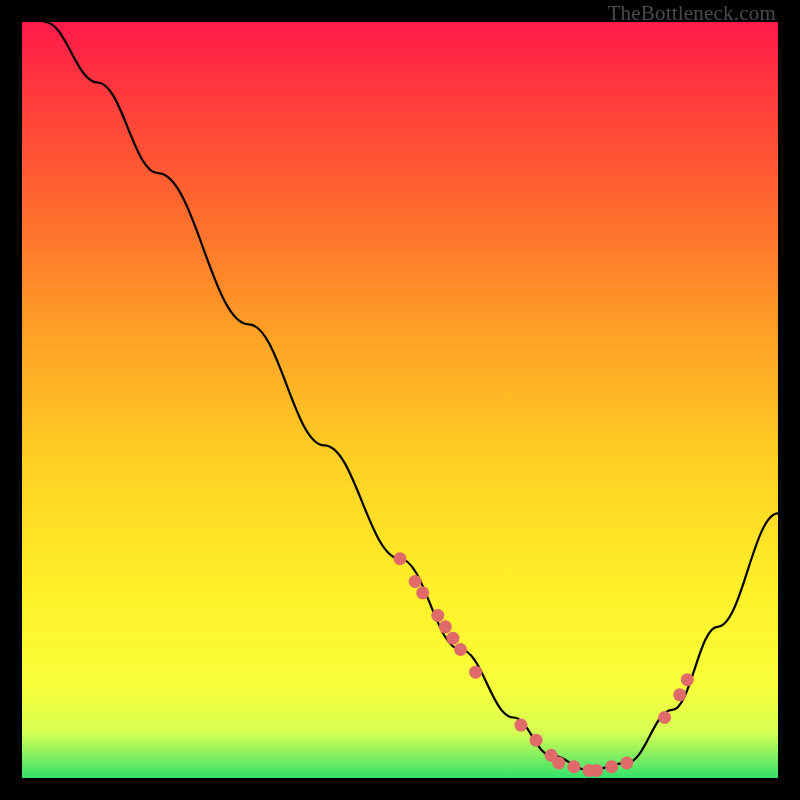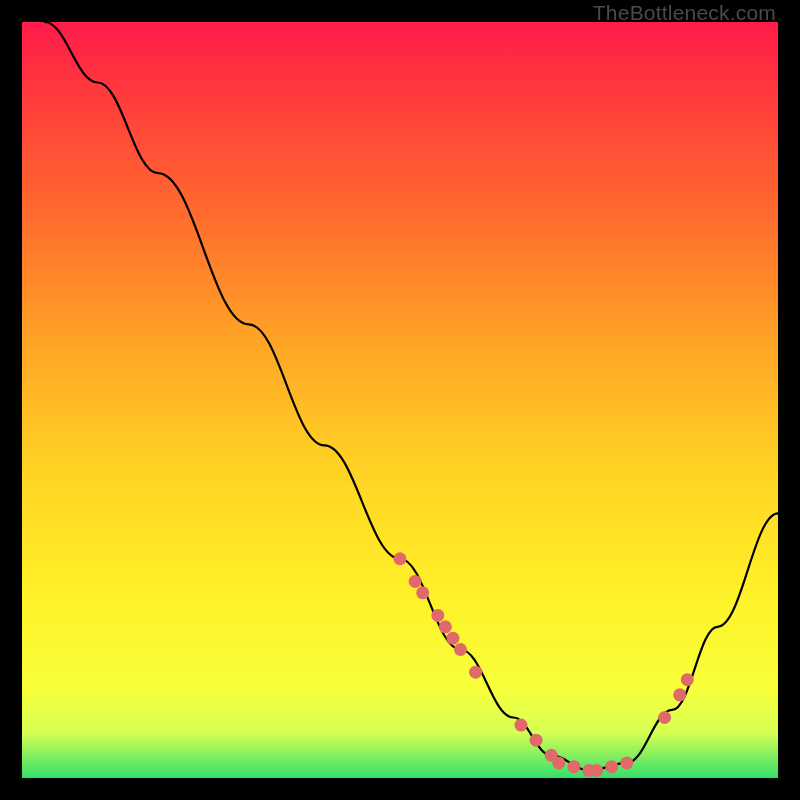--- a/index.html
+++ b/index.html
@@ -29,21 +29,21 @@
       #33e06a 100%);
   }
   .watermark {
     position: absolute;
     top: 1px;
     right: 24px;
     color: #4a4a4a;
     font-size: 21px;
     font-weight: 500;
     letter-spacing: 0.2px;
-    font-family: Liberation Sans, sans-serif;
+    font-family: Liberation Serif, serif;
   }
   svg.curve {
     position: absolute;
     left: 0;
     top: 0;
     width: 756px;
     height: 756px;
     overflow: visible;
   }
 </style>

